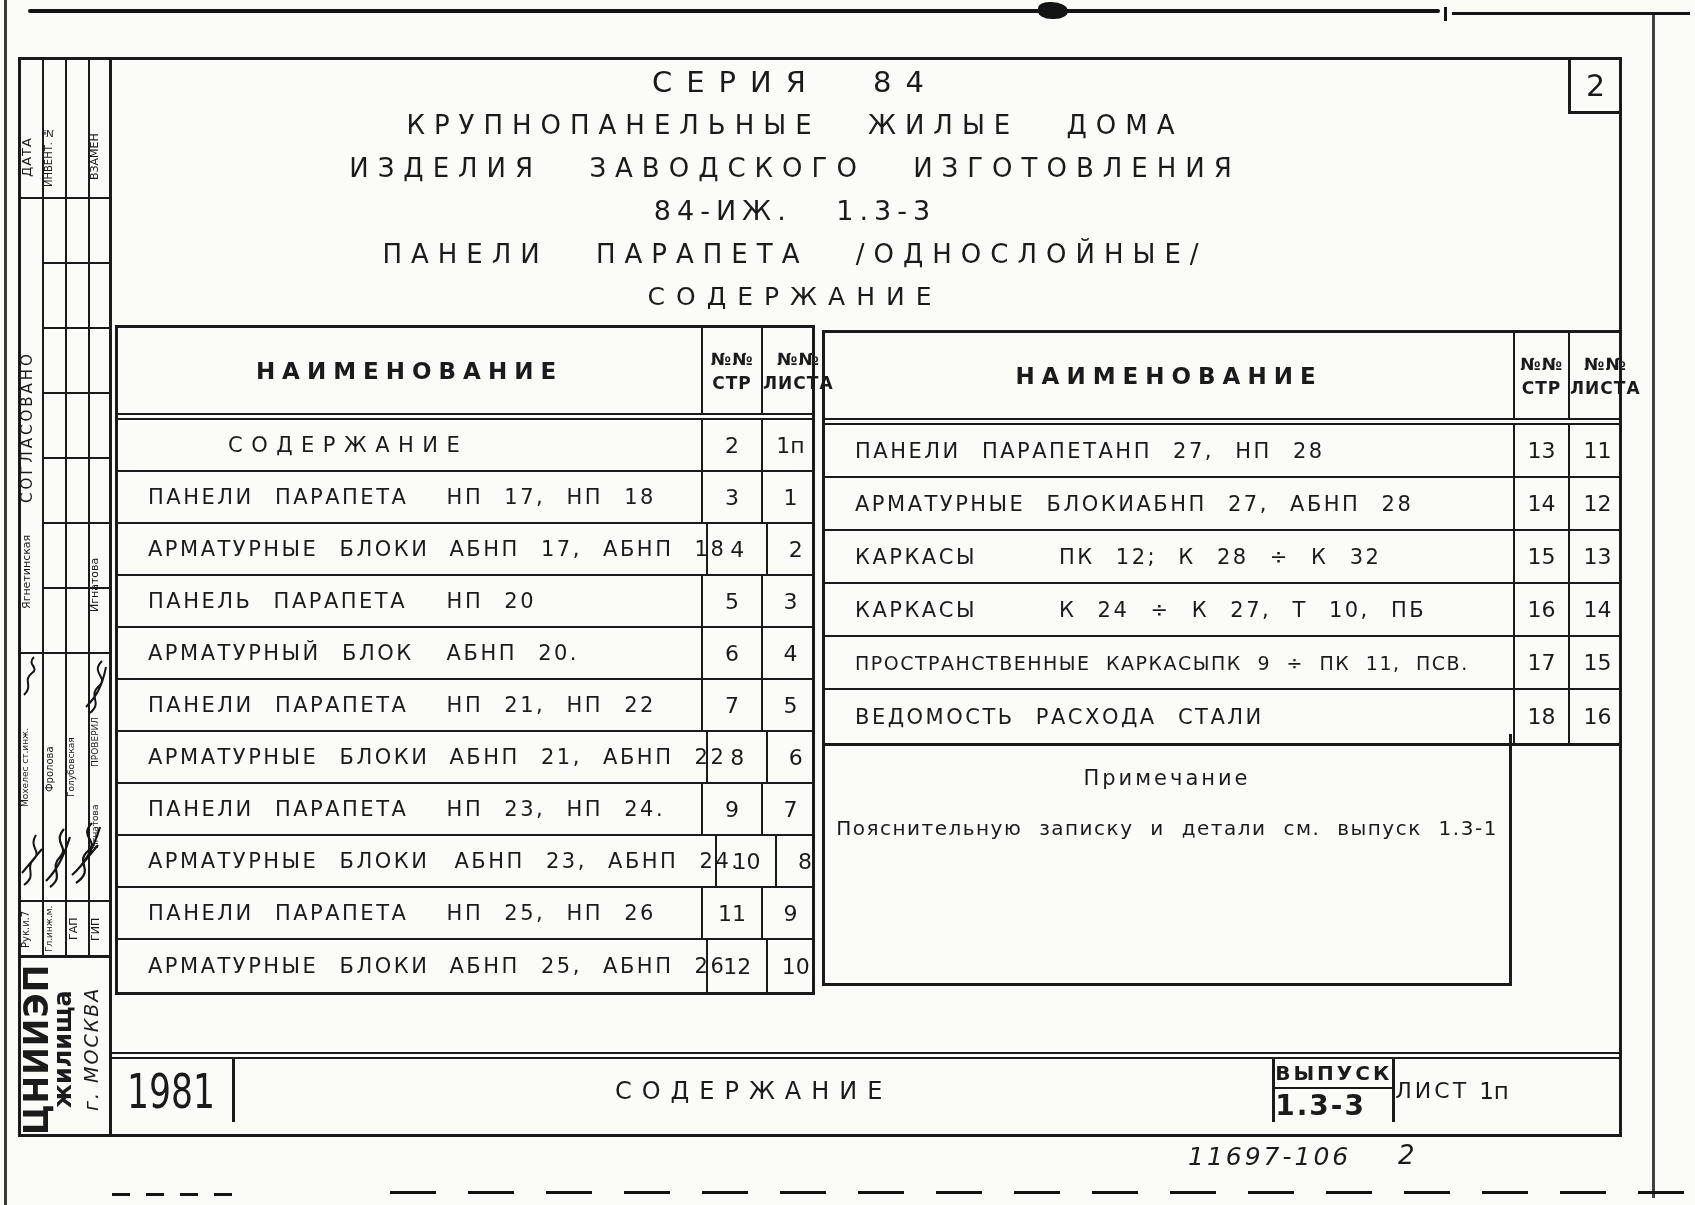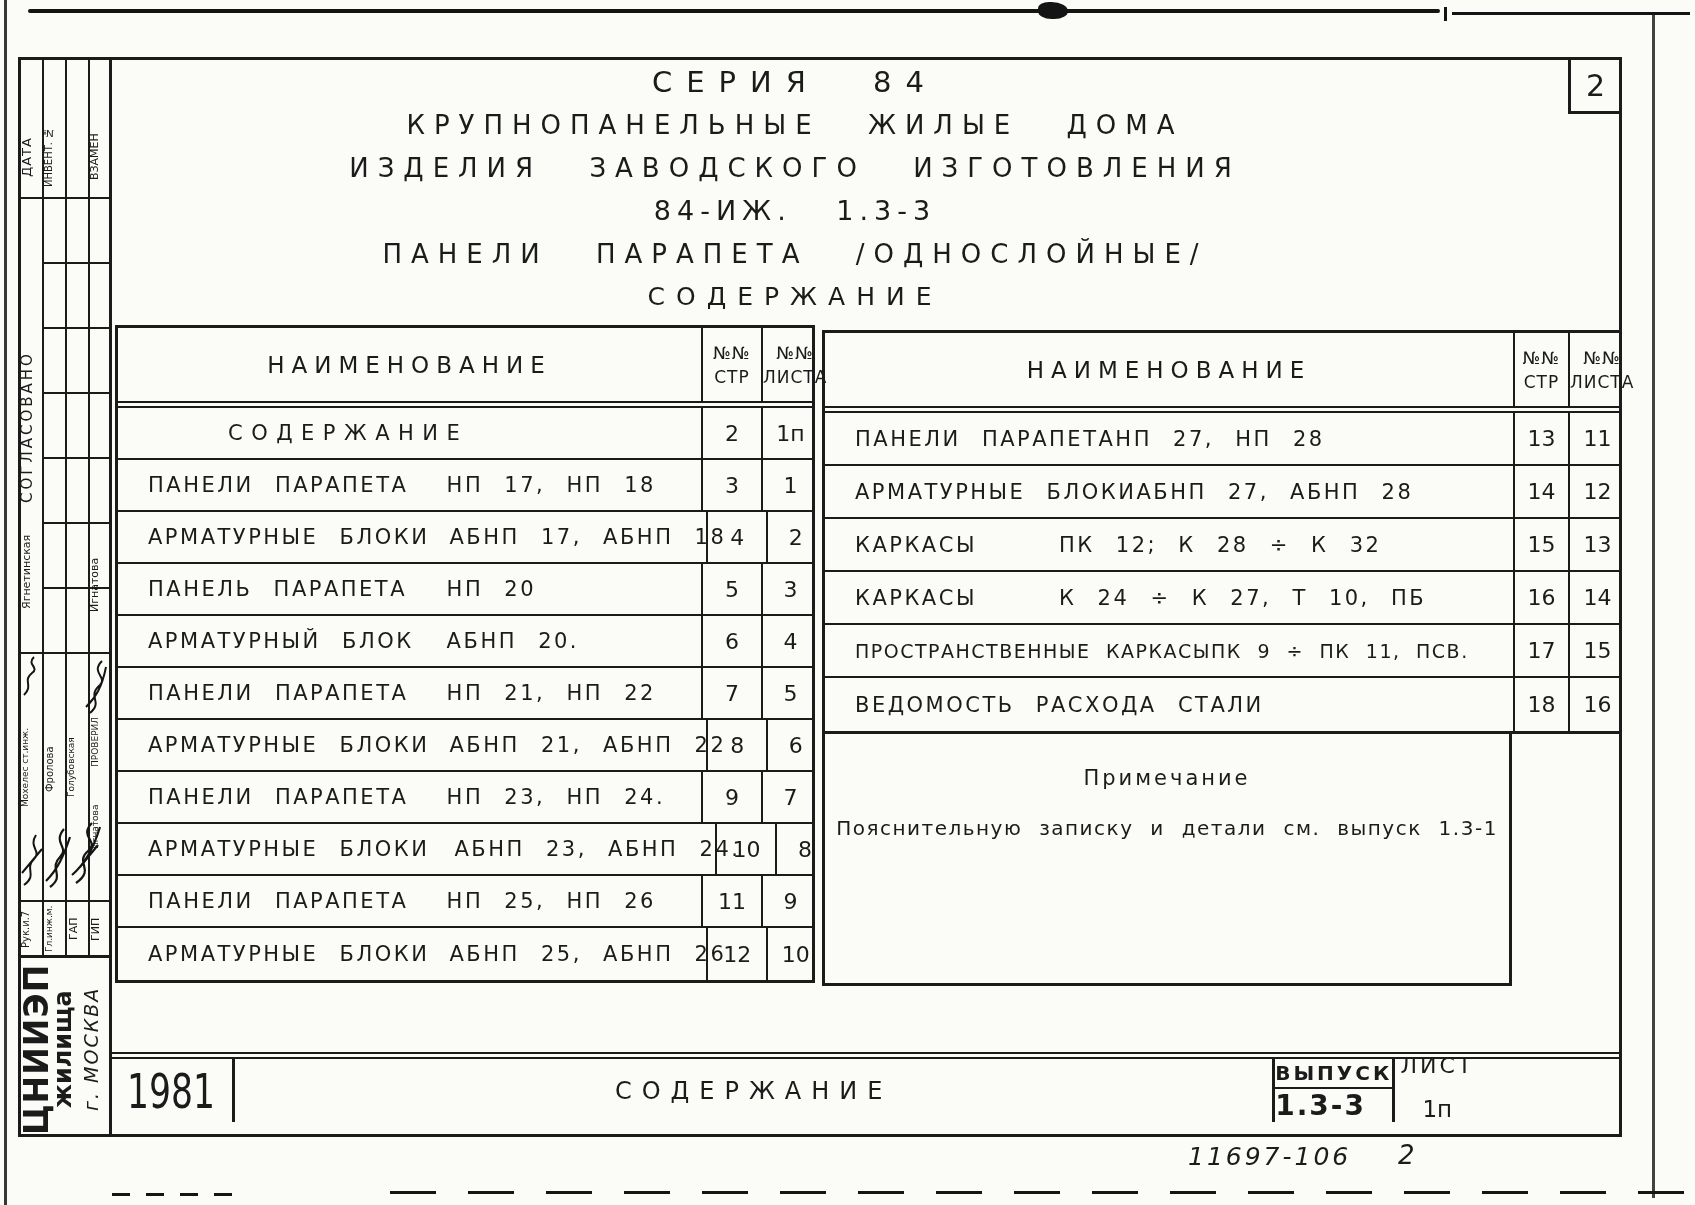--- a/index.html
+++ b/index.html
@@ -37,21 +37,21 @@
   .vline{position:absolute;width:2px;background:var(--ink);}
   .hline-s{position:absolute;height:2px;background:var(--ink);}
   .vtext{position:absolute;writing-mode:vertical-rl;transform:rotate(180deg);white-space:nowrap;text-align:center;color:var(--ink);}
   .org-box{position:absolute;left:0;top:898px;width:94px;height:182px;border-top:3px solid var(--ink);}
   .sig{position:absolute;}
 
   
   .ctable{position:absolute;border:3px solid var(--ink);background:transparent;}
   .lt{left:115px;top:325px;width:700px;}
   .rt{left:822px;top:330px;width:800px;}
-  .thead{display:flex;height:80px;border-bottom:7px double var(--ink);}
+  .thead{display:flex;height:92px;border-bottom:7px double var(--ink);font-weight:bold;}
   .trow{display:flex;border-bottom:2px solid var(--ink);}
   .lt .trow{height:52px;}
   .rt .trow{height:53px;}
   .trow:last-child{border-bottom:none;}
   .tc{display:flex;align-items:center;border-right:2px solid var(--ink);height:100%;}
   .tc:last-child{border-right:none;}
   .lt .c-name{flex:0 0 585px;}
   .lt .c-pg{flex:0 0 60px;}
   .lt .c-sh{flex:0 0 55px;}
   .rt .c-name{flex:0 0 690px;}
@@ -76,21 +76,21 @@
   
   .title-block{position:absolute;left:110px;top:1052px;width:1512px;height:70px;border-top:7px double var(--ink);display:flex;}
   .tb-cell{border-left:3px solid var(--ink);display:flex;align-items:center;justify-content:center;height:100%;}
   .tb-cell:first-child{border-left:none;}
   .tb-year{flex:0 0 80px;font-size:48px;letter-spacing:0;transform:scaleX(.72);font-weight:500;}
   .tb-content{flex:0 0 1040px;font-size:24px;letter-spacing:10px;word-spacing:6px;}
   .tb-code{flex:0 0 188px;font-size:26px;letter-spacing:3px;}
   .tb-vypusk{flex:0 0 117px;flex-direction:column;align-items:flex-start;justify-content:flex-start;font-weight:bold;}
   .tb-vypusk .top{height:40px;border-bottom:2.5px solid var(--ink);display:flex;align-items:center;justify-content:center;font-size:20px;letter-spacing:3px;}
   .tb-vypusk .bot{flex:1;display:flex;align-items:center;justify-content:center;font-size:28px;letter-spacing:2px;}
-  .tb-list{flex:0 0 87px;flex-direction:column;justify-content:flex-end;gap:18px;}
+  .tb-list{flex:0 0 87px;flex-direction:row;justify-content:flex-end;gap:10px;}
   .tb-list .top{font-size:22px;letter-spacing:3px;}
   .tb-list .bot{font-size:23px;}
 
   .footer-note{position:absolute;left:1188px;top:1142px;font-size:25px;font-style:italic;letter-spacing:3px;}
   .footer-page{position:absolute;left:1398px;top:1140px;font-size:26px;font-style:italic;}
 </style>
 </head>
 <body>
 
 <div id="sheet">

